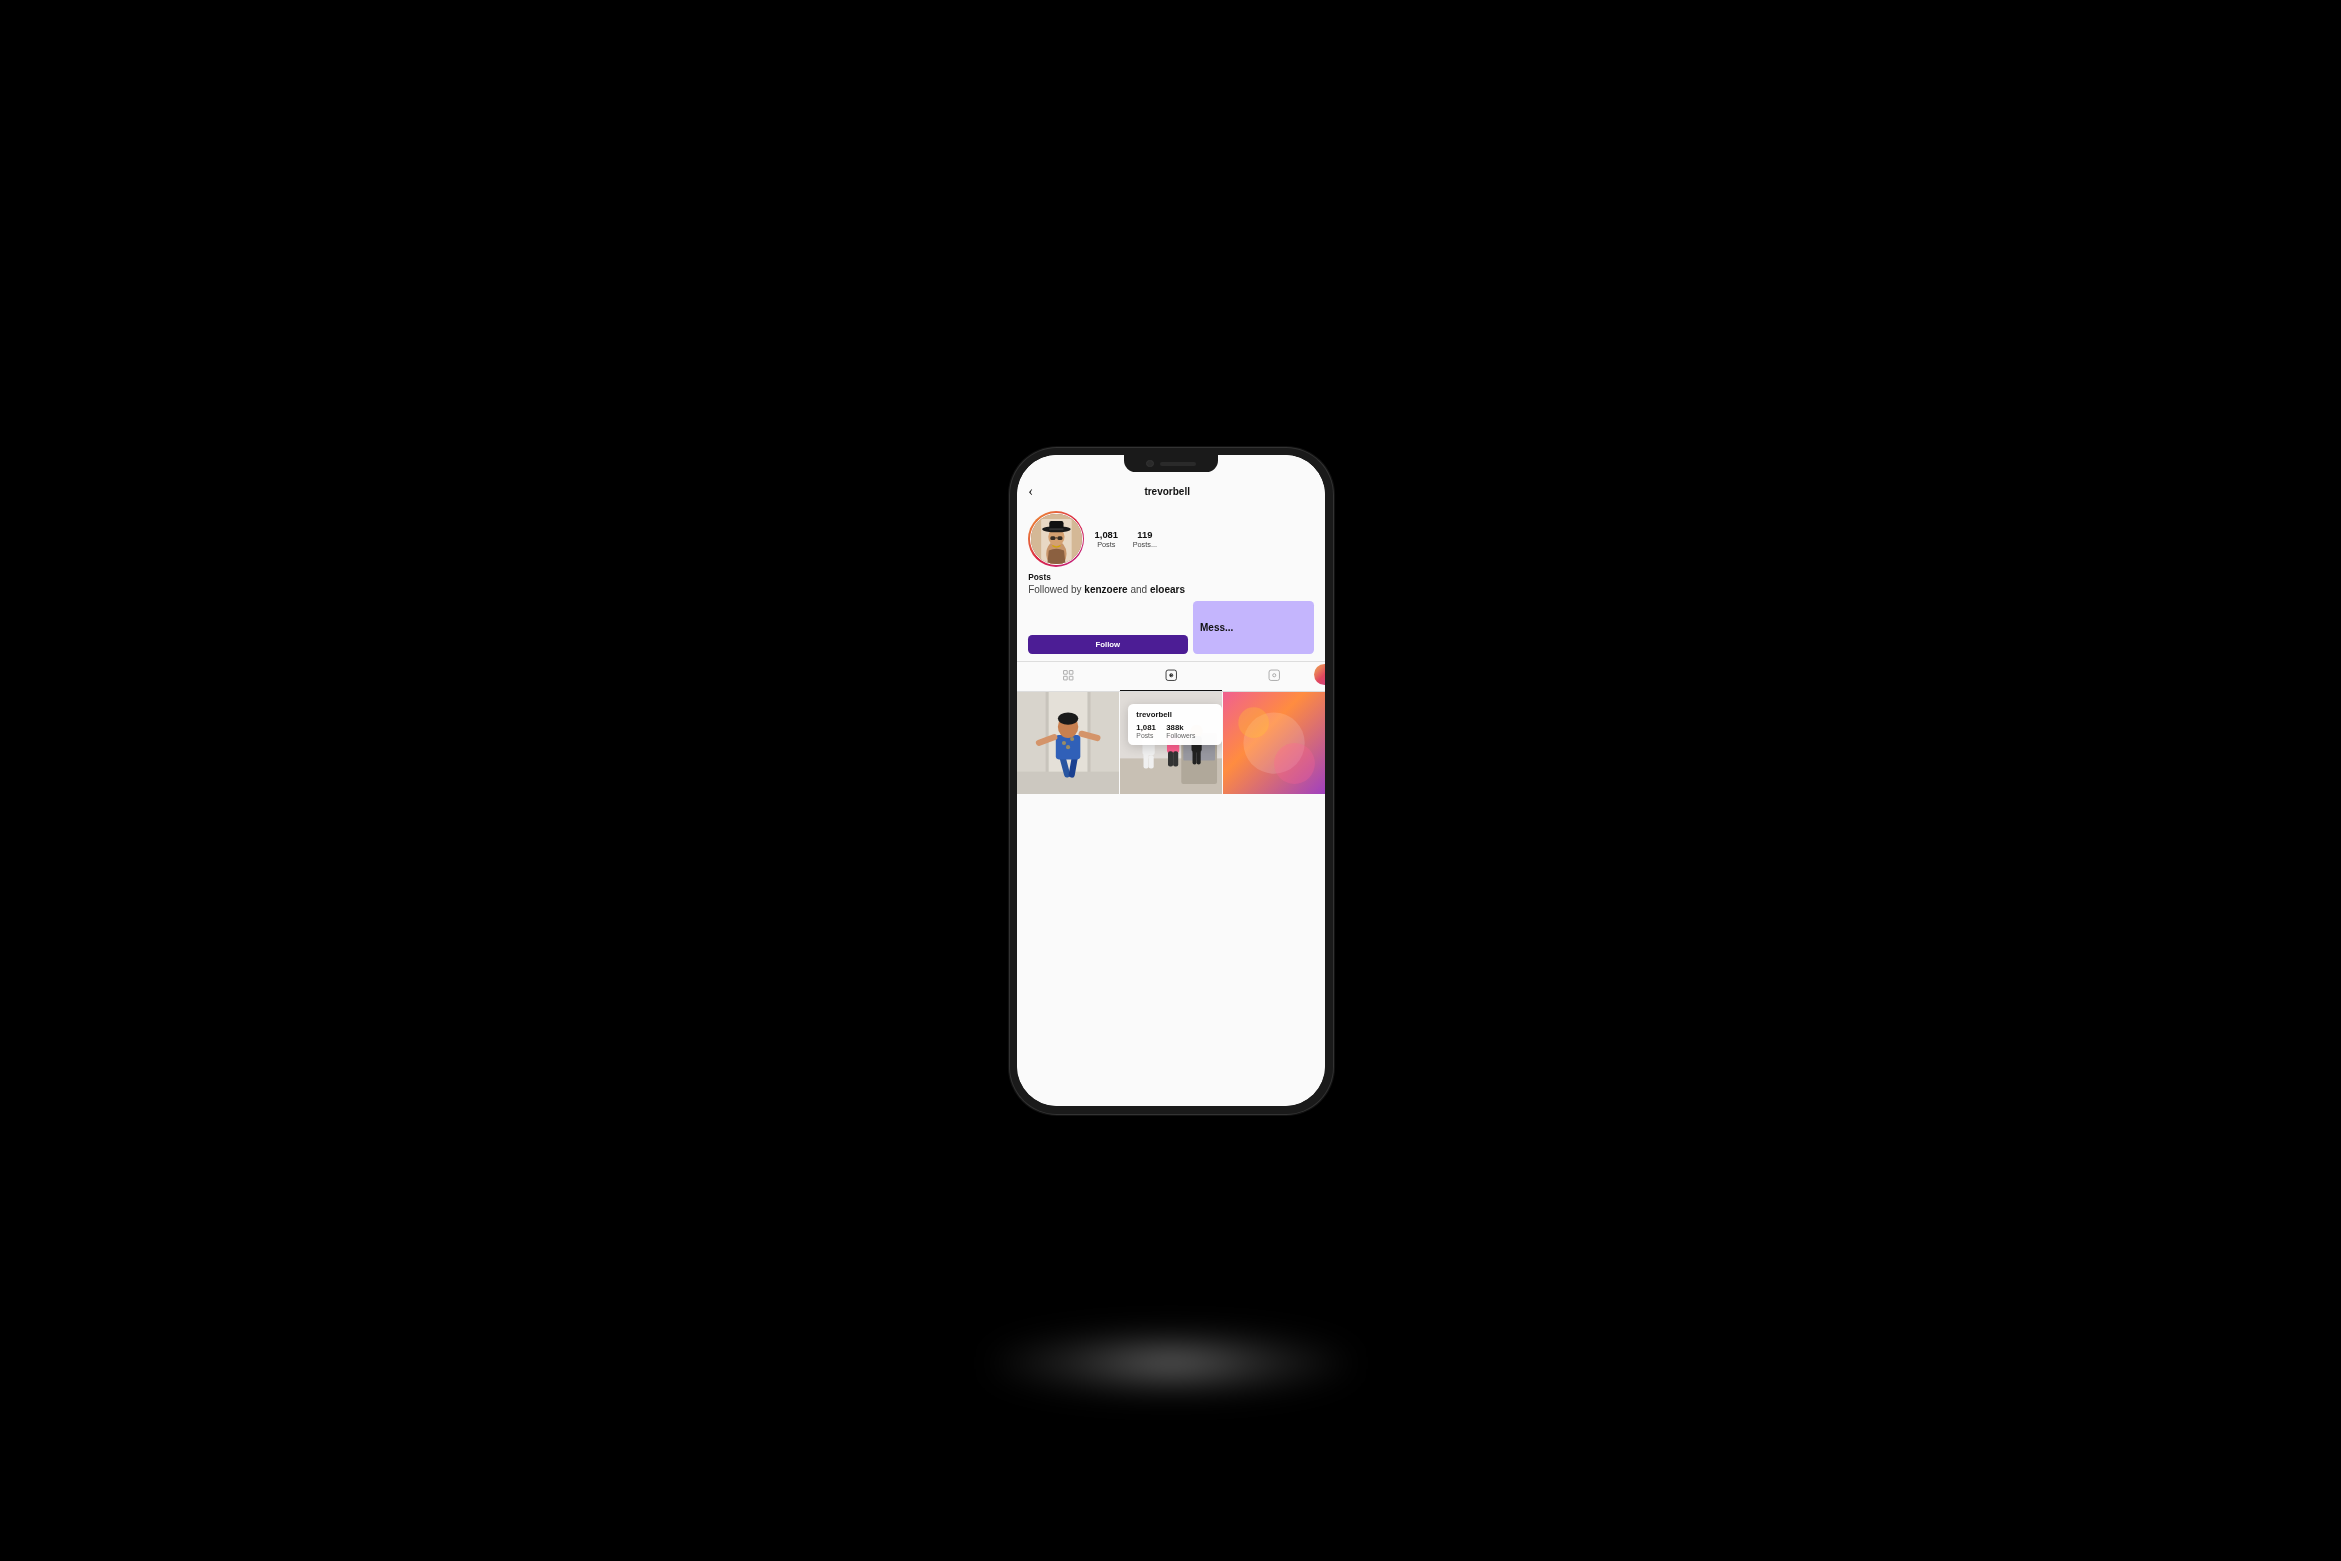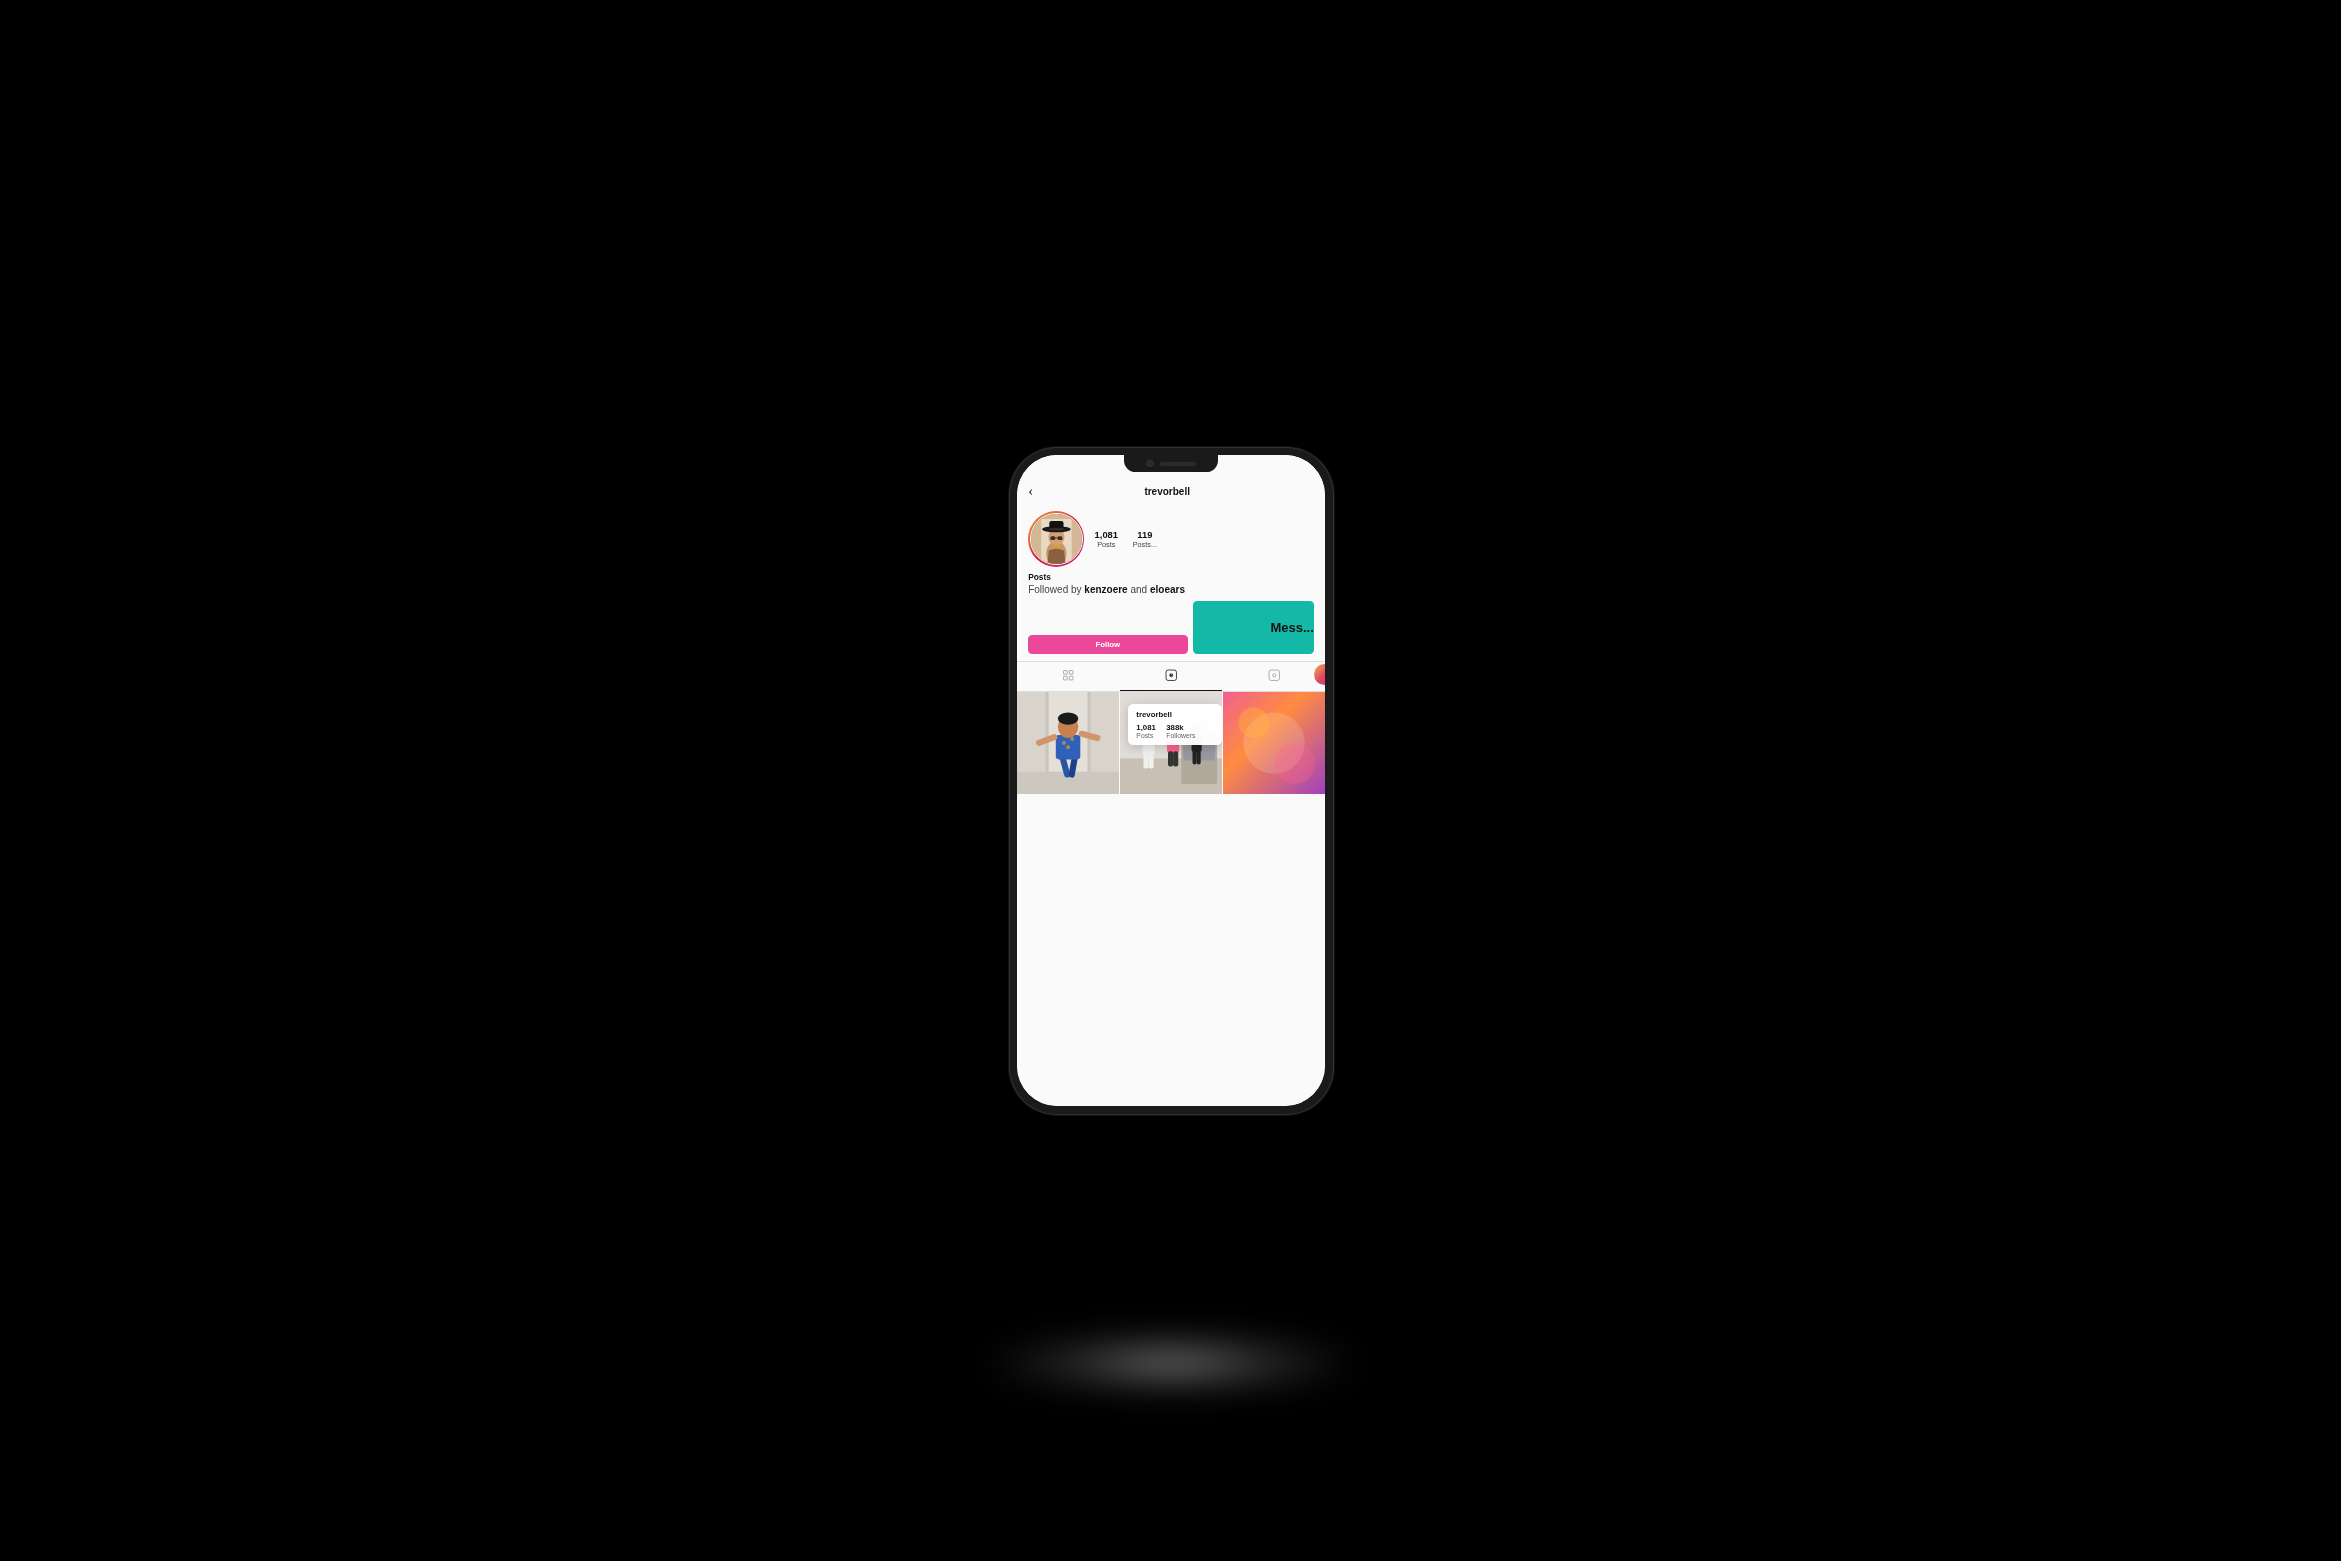--- a/index.html
+++ b/index.html
@@ -229,47 +229,47 @@
 
     
     .action-buttons {
       display: flex;
       gap: 5.2px;
       margin-top: 6.2px;
     }
 
     .btn-follow {
       flex: 1.4;
-      background: #ec4899;
+      background: #4c1d95;
       color: #fff;
       border: none;
       border-radius: 4.2px;
       padding: 4.7px 0;
       font-family: -apple-system, BlinkMacSystemFont, 'Helvetica Neue', sans-serif;
       font-size: 7.8px;
       font-weight: 600;
       cursor: pointer;
       margin-top: 34px;
     }
 
     .btn-message {
       flex: 1;
-      background: #14b8a6;
+      background: #c4b5fd;
       color: #111;
       border: none;
       border-radius: 4.2px;
       padding: 4.7px 0;
       font-family: -apple-system, BlinkMacSystemFont, 'Helvetica Neue', sans-serif;
-      font-size: 13px;
+      font-size: 10px;
       font-weight: 600;
       cursor: pointer;
       white-space: nowrap;
       overflow: hidden;
       text-overflow: ellipsis;
-      text-align: right;
+      text-align: left;
       padding-left: 7.3px;
     }
 
     
     .tab-bar {
       display: flex;
       border-top: 0.5px solid #ddd;
       border-bottom: 0.5px solid #ddd;
       margin-top: 7.3px;
       background: #fafafa;

